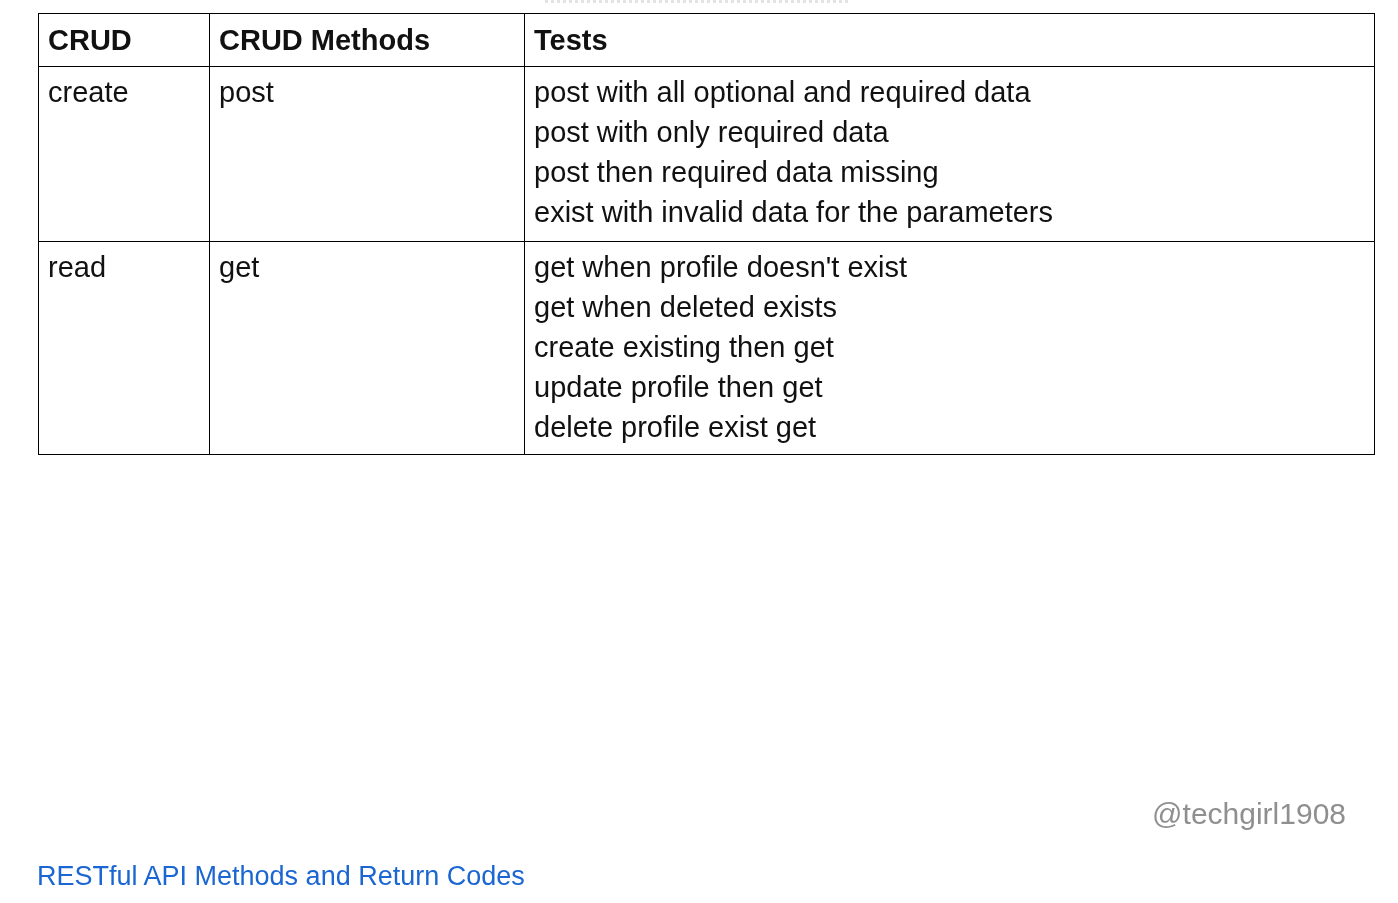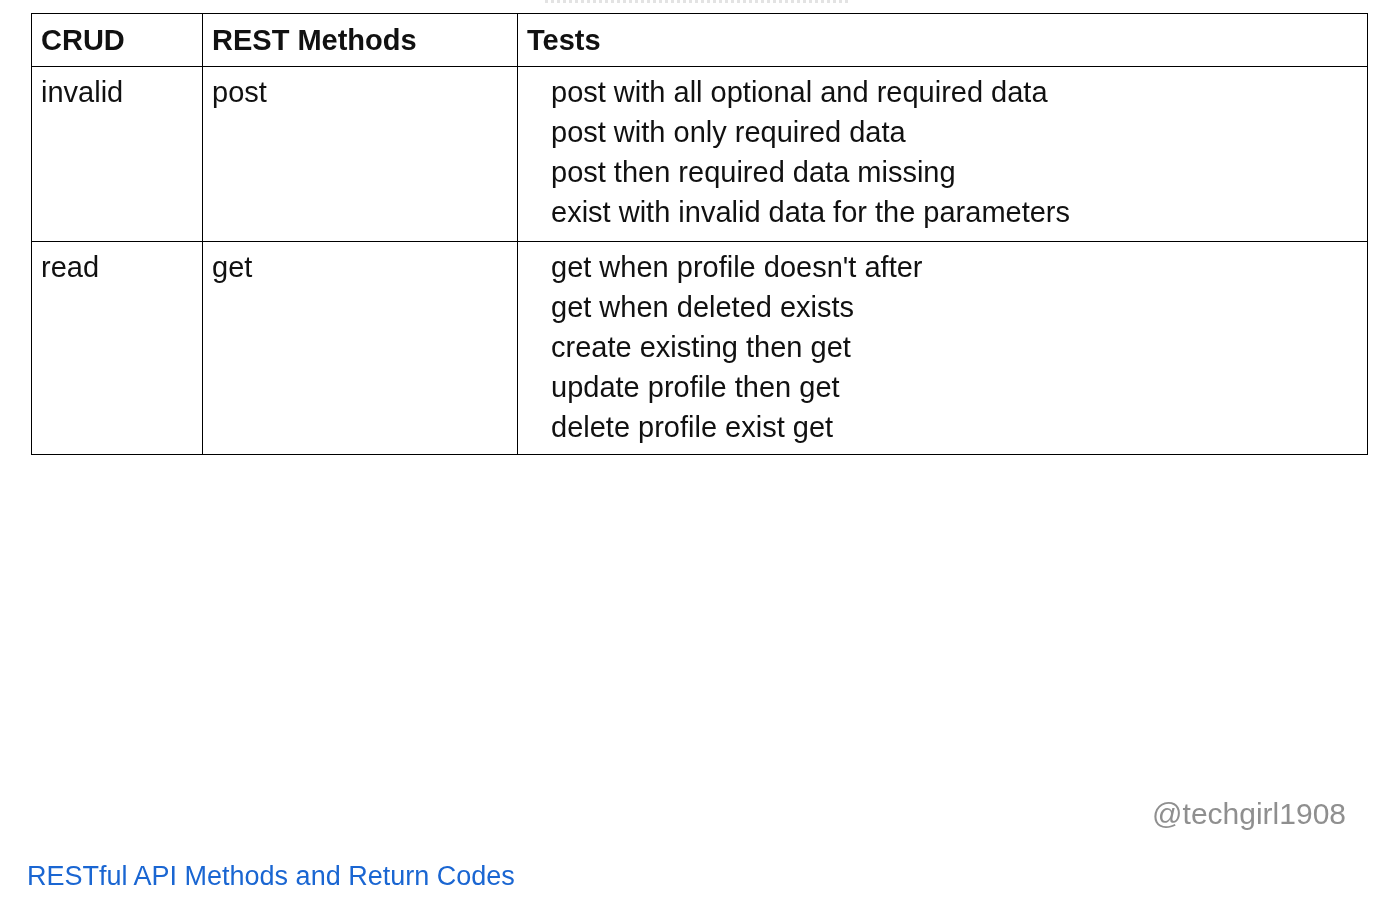--- a/index.html
+++ b/index.html
@@ -6,21 +6,21 @@
   .page {
     position: relative;
     width: 1398px;
     height: 903px;
     background: #ffffff;
     font-family: "Liberation Sans", "DejaVu Sans", sans-serif;
     overflow: hidden;
   }
   table.crud-table {
     position: absolute;
-    left: 31px;
+    left: 38px;
     top: 13px;
     width: 1336px;
     border-collapse: collapse;
     table-layout: fixed;
   }
   .crud-table th, .crud-table td {
     border: 1.4px solid #000000;
     text-align: left;
     vertical-align: top;
     padding: 5px 10px 5px 9px;
@@ -33,24 +33,24 @@
     font-weight: bold;
     vertical-align: middle;
     padding-top: 0;
     padding-bottom: 0;
     height: 52px;
   }
   .crud-table tr.row-create { height: 175px; }
   .crud-table tr.row-read   { height: 213px; }
   .crud-table tr.row-update { height: 174px; }
   .crud-table tr.row-delete { height: 176px; }
-  .test-line { white-space: nowrap; margin-left: 24px; }
+  .test-line { white-space: nowrap; }
   .footer-link {
     position: absolute;
-    left: 27px;
+    left: 37px;
     top: 860px;
     font-size: 27px;
     line-height: 32px;
     color: #1a66d2;
     cursor: pointer;
     text-decoration: none;
   }
   .watermark {
     position: absolute;
     right: 52px;
@@ -77,40 +77,40 @@
 
   <table class="crud-table">
     <colgroup>
       <col style="width:171px">
       <col style="width:315px">
       <col style="width:850px">
     </colgroup>
     <thead>
       <tr>
         <th>CRUD</th>
-        <th>REST Methods</th>
+        <th>CRUD Methods</th>
         <th>Tests</th>
       </tr>
     </thead>
     <tbody>
       <tr class="row-create">
-        <td>invalid</td>
+        <td>create</td>
         <td>post</td>
         <td>
           <div class="test-line">post with all optional and required data</div>
           <div class="test-line">post with only required data</div>
           <div class="test-line">post then required data missing</div>
           <div class="test-line">exist with invalid data for the parameters</div>
         </td>
       </tr>
       <tr class="row-read">
         <td>read</td>
         <td>get</td>
         <td>
-          <div class="test-line">get when profile doesn't after</div>
+          <div class="test-line">get when profile doesn't exist</div>
           <div class="test-line">get when deleted exists</div>
           <div class="test-line">create existing then get</div>
           <div class="test-line">update profile then get</div>
           <div class="test-line">delete profile exist get</div>
         </td>
       </tr>
     </tbody>
   </table>
 
   <a class="footer-link" href="#">RESTful API Methods and Return Codes</a>

